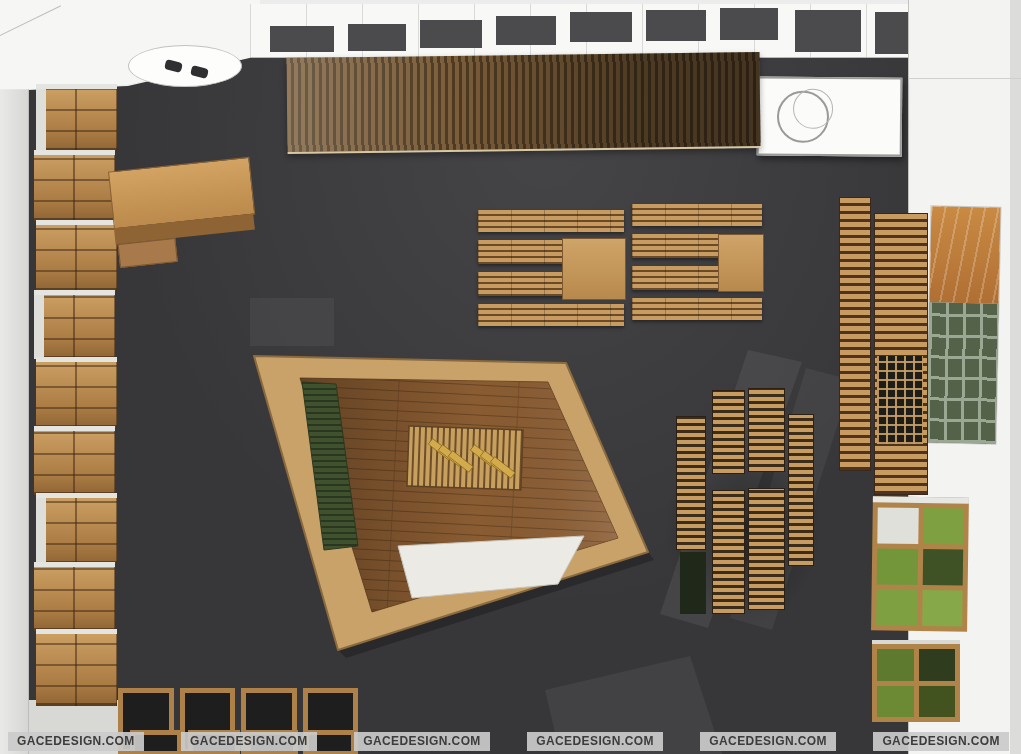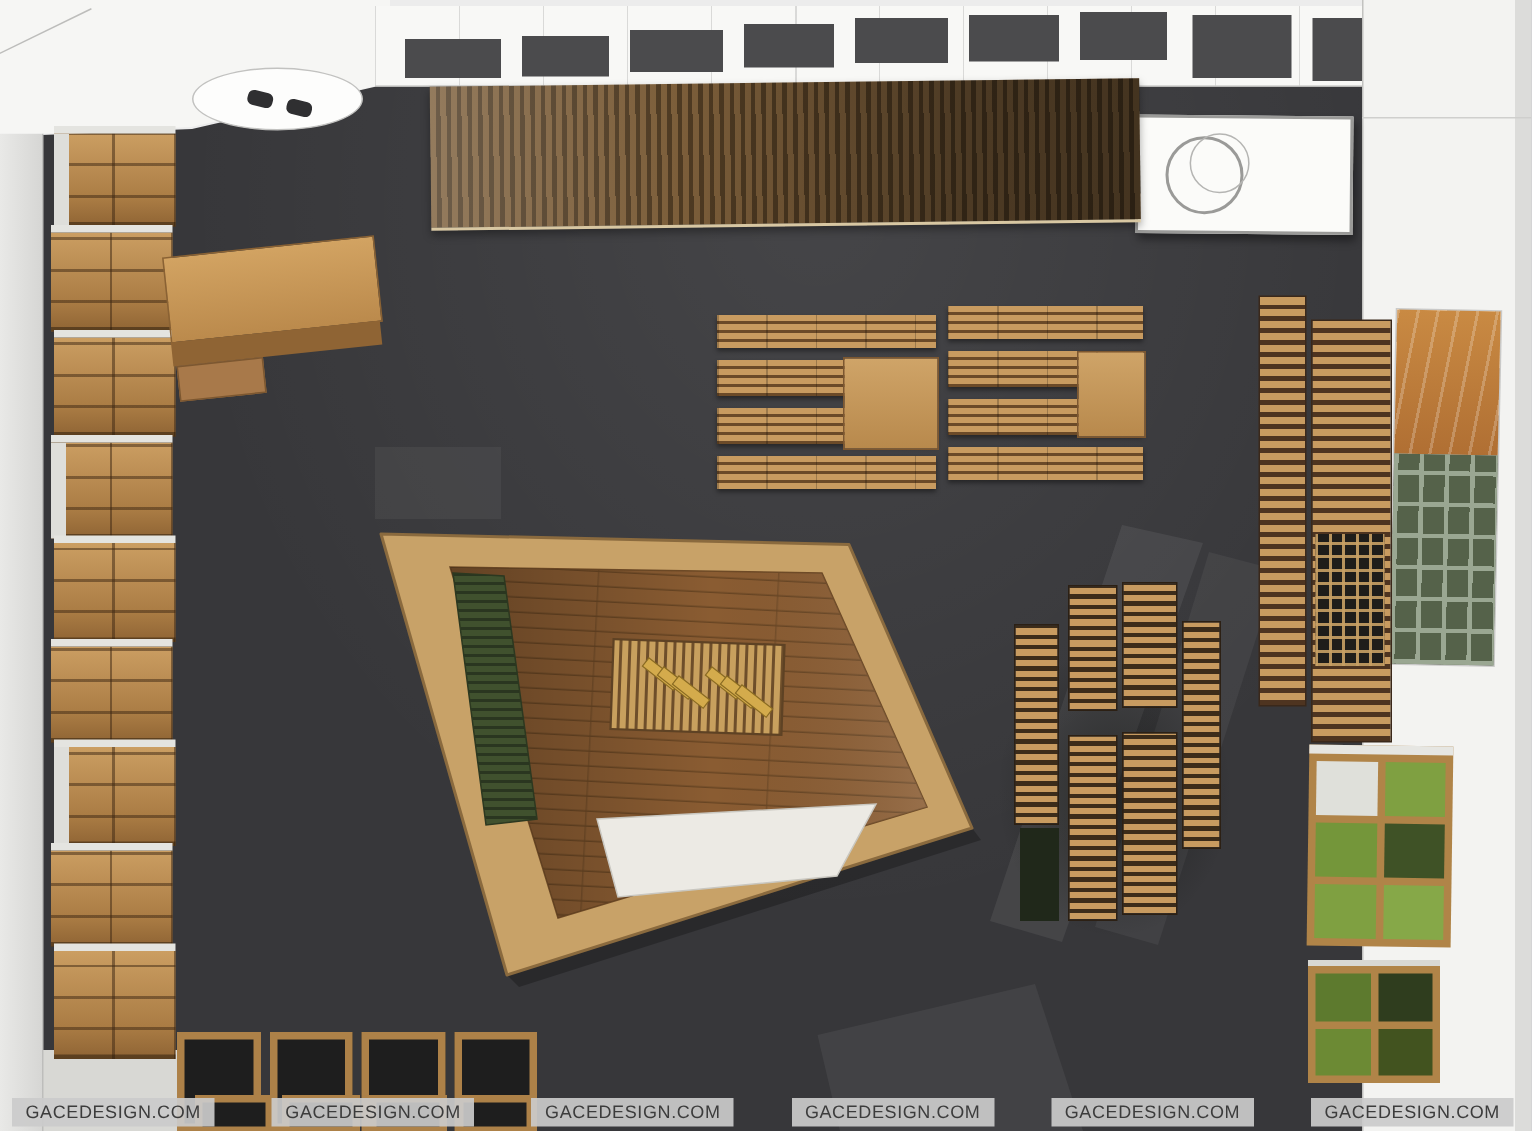--- a/index.html
+++ b/index.html
@@ -130,21 +130,21 @@
   .btables2{position:absolute;left:130px;top:730px;width:226px;height:26px;z-index:6;
     display:grid;grid-template-columns:repeat(4,1fr);gap:6px;}
   .bt{border:5px solid #ad8148;background:#1e1e1e;}
 
   
   .svg-layer{position:absolute;left:0;top:0;z-index:4;}
 
   
   .wm-row{position:absolute;left:0;right:0;bottom:3px;display:flex;justify-content:space-between;
     padding:0 12px 0 8px;z-index:50;}
-  .wm{background:rgba(203,203,203,.92);color:#3c3c3c;font-size:12px;font-weight:normal;
+  .wm{background:rgba(203,203,203,.92);color:#3c3c3c;font-size:12px;font-weight:bold;
     letter-spacing:.4px;padding:2px 9px 3px;white-space:nowrap;}
 </style>
 </head>
 <body>
 
 <div class="scene">
 
   <div class="floor"></div>
   <div class="floor-bl"></div>
 

